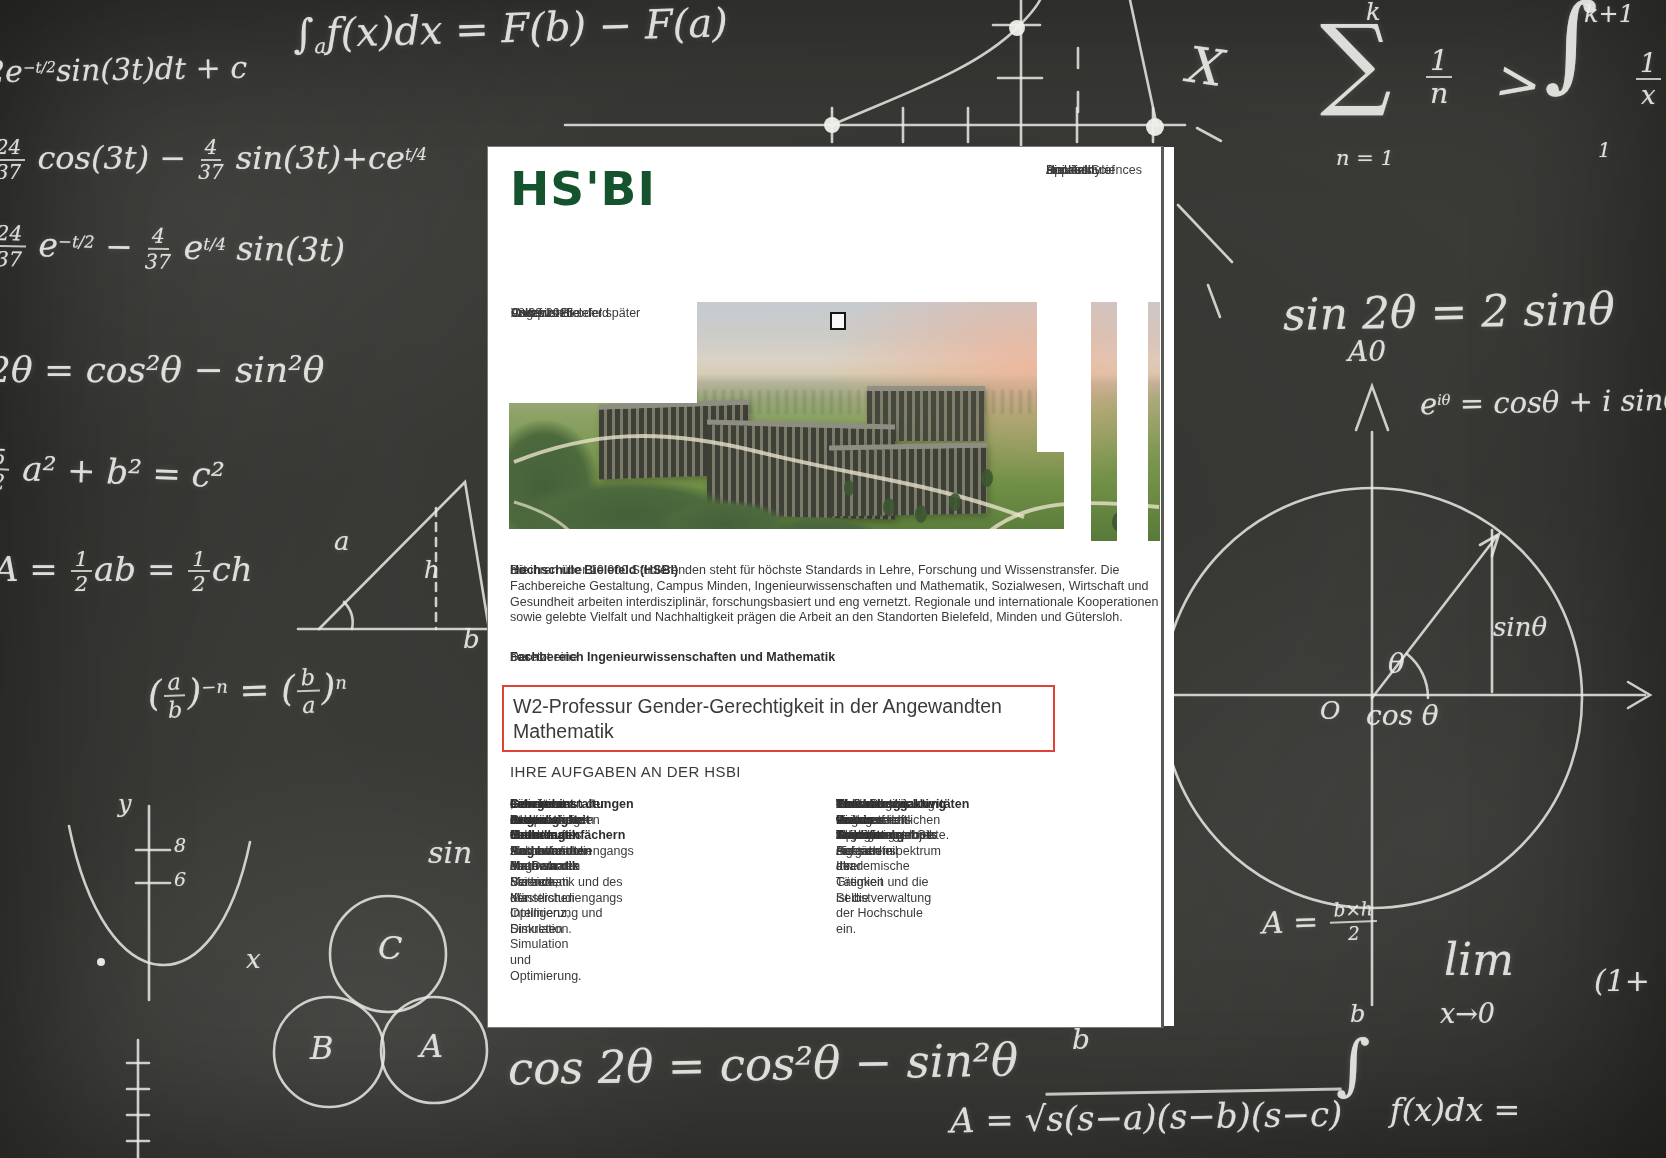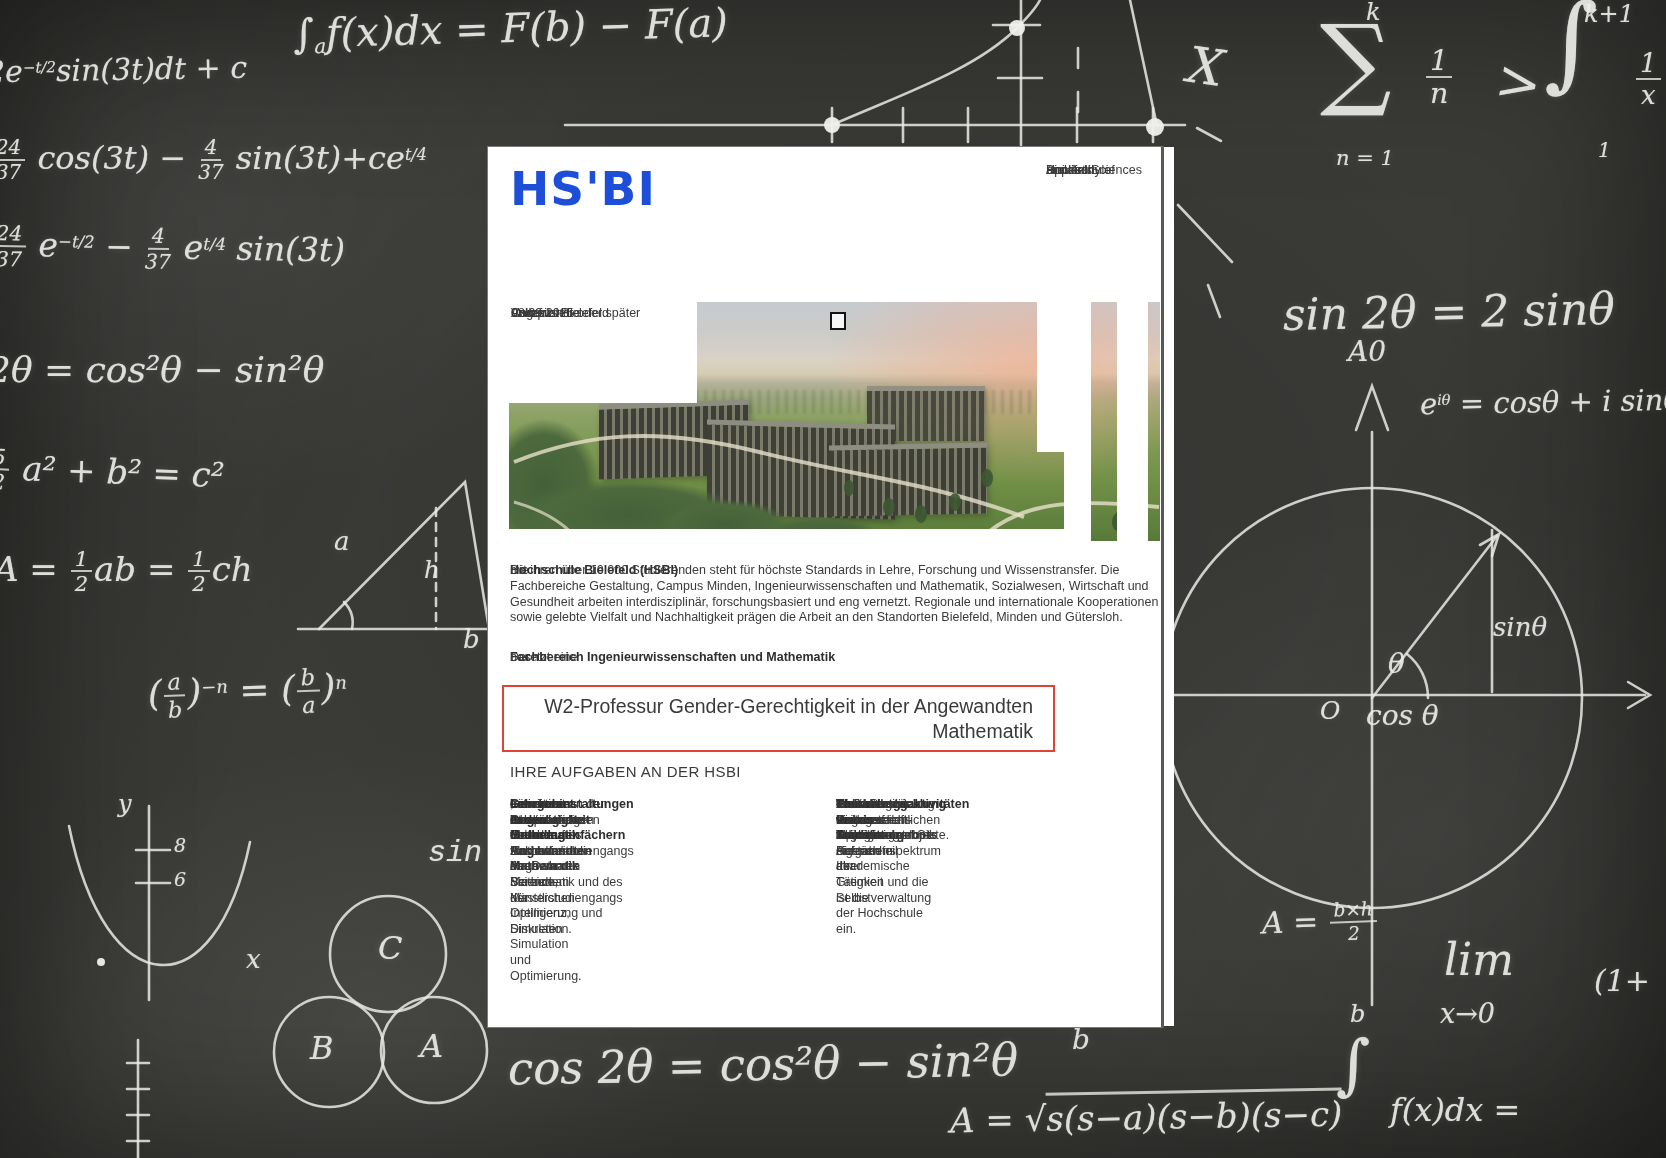--- a/index.html
+++ b/index.html
@@ -27,21 +27,21 @@
   #chalk-svg path,#chalk-svg line,#chalk-svg circle{stroke:#e9e9e5;stroke-width:2.6;fill:none;
     stroke-linecap:round;opacity:.85;}
   #chalk-svg .dot{fill:#efefec;stroke:none;opacity:.95;}
   #chalk-svg .dash{stroke-dasharray:8 7;}
   
   #sheet2{position:absolute;left:1163px;top:147px;width:11px;height:879px;background:#fff;}
   #page{position:absolute;left:487px;top:146px;width:673px;height:880px;background:#fff;
     border:1px solid #7a7a78;border-right:3px solid #585856;}
   #page *{position:absolute;}
   .logo{left:22px;top:14px;font-family:"DejaVu Sans",sans-serif;font-weight:bold;
-    font-size:47px;letter-spacing:1px;color:#1d4ed8;}
+    font-size:47px;letter-spacing:1px;color:#14532d;}
   .orgblock{left:558px;top:15px;width:110px;font-size:12.5px;line-height:16.4px;color:#3c3c3c;}
   .orgblock div{position:static;}
   .org-gap{height:14px;}
   .infoblock{left:23px;top:159px;width:180px;font-size:12.5px;line-height:15.8px;color:#3a3a3a;z-index:5;}
   .infoblock div{position:static;}
   .infoblock .b1{font-weight:normal;}
   
   #photo{left:21px;top:155px;width:651px;height:239px;overflow:hidden;
     background-image:
       radial-gradient(ellipse 340px 200px at 80% 26%, rgba(246,172,140,.65), rgba(246,172,140,0) 60%),
@@ -175,21 +175,21 @@
           <span class="ft">1</span>
           <span class="fb">2</span>
         </span><span>ch</span></div>
       <div class="chalk" style="left: 148px; top: 668px; font-size: 36px; transform: rotate(-2deg);"><span>(</span><span class="frac">
           <span class="ft">a</span>
           <span class="fb">b</span>
         </span><span>)</span><span class="sup">−n</span><span> = (</span><span class="frac">
           <span class="ft">b</span>
           <span class="fb">a</span>
         </span><span>)</span><span class="sup">n</span></div>
-      <div class="chalk" style="left: 428px; top: 838px; font-size: 30px; font-family: Liberation Mono, monospace;"><span>sin</span></div>
+      <div class="chalk" style="left: 428px; top: 838px; font-size: 30px;"><span>sin</span></div>
       <div class="chalk" style="left: 334px; top: 528px; font-size: 26px;"><span>a</span></div>
       <div class="chalk" style="left: 424px; top: 558px; font-size: 24px;"><span>h</span></div>
       <div class="chalk" style="left: 463px; top: 626px; font-size: 26px;"><span>b</span></div>
       <div class="chalk" style="left: 1188px; top: 42px; font-size: 50px; transform: rotate(8deg);"><span>X</span></div>
       <div class="chalk" style="left: 1320px; top: 12px; font-size: 100px;"><span>∑</span></div>
       <div class="chalk" style="left: 1366px; top: 0px; font-size: 24px;"><span>k</span></div>
       <div class="chalk" style="left: 1336px; top: 148px; font-size: 21px;"><span>n = 1</span></div>
       <div class="chalk" style="left: 1424px; top: 46px; font-size: 46px;"><span class="frac">
           <span class="ft">1</span>
           <span class="fb">n</span>
@@ -287,21 +287,21 @@
         <span>Die </span>
         <b>Hochschule Bielefeld (HSBI)</b>
         <span> mit ihren über 10.000 Studierenden steht für höchste Standards in Lehre, Forschung und Wissenstransfer. Die Fachbereiche Gestaltung, Campus Minden, Ingenieurwissenschaften und Mathematik, Sozialwesen, Wirtschaft und Gesundheit arbeiten interdisziplinär, forschungsbasiert und eng vernetzt. Regionale und internationale Kooperationen sowie gelebte Vielfalt und Nachhaltigkeit prägen die Arbeit an den Standorten Bielefeld, Minden und Gütersloh.</span>
       </div>
     <div id="para2" class="para">
         <span>Der </span>
         <b>Fachbereich Ingenieurwissenschaften und Mathematik</b>
         <span> besetzt eine</span>
       </div>
 
-    <div id="redbox" style="border-color: rgb(225, 66, 55); text-align: right;">
+    <div id="redbox" style="border-color: rgb(225, 66, 55);">
       <div class="title">W2-Professur Gender-Gerechtigkeit in der Angewandten Mathematik</div>
     </div>
 
     <div class="sectionhead">IHRE AUFGABEN AN DER HSBI</div>
 
     <div id="cols">
       <div id="col-left">
         <div class="task">
           <span class="dash">–</span>
           <span class="ttext">

